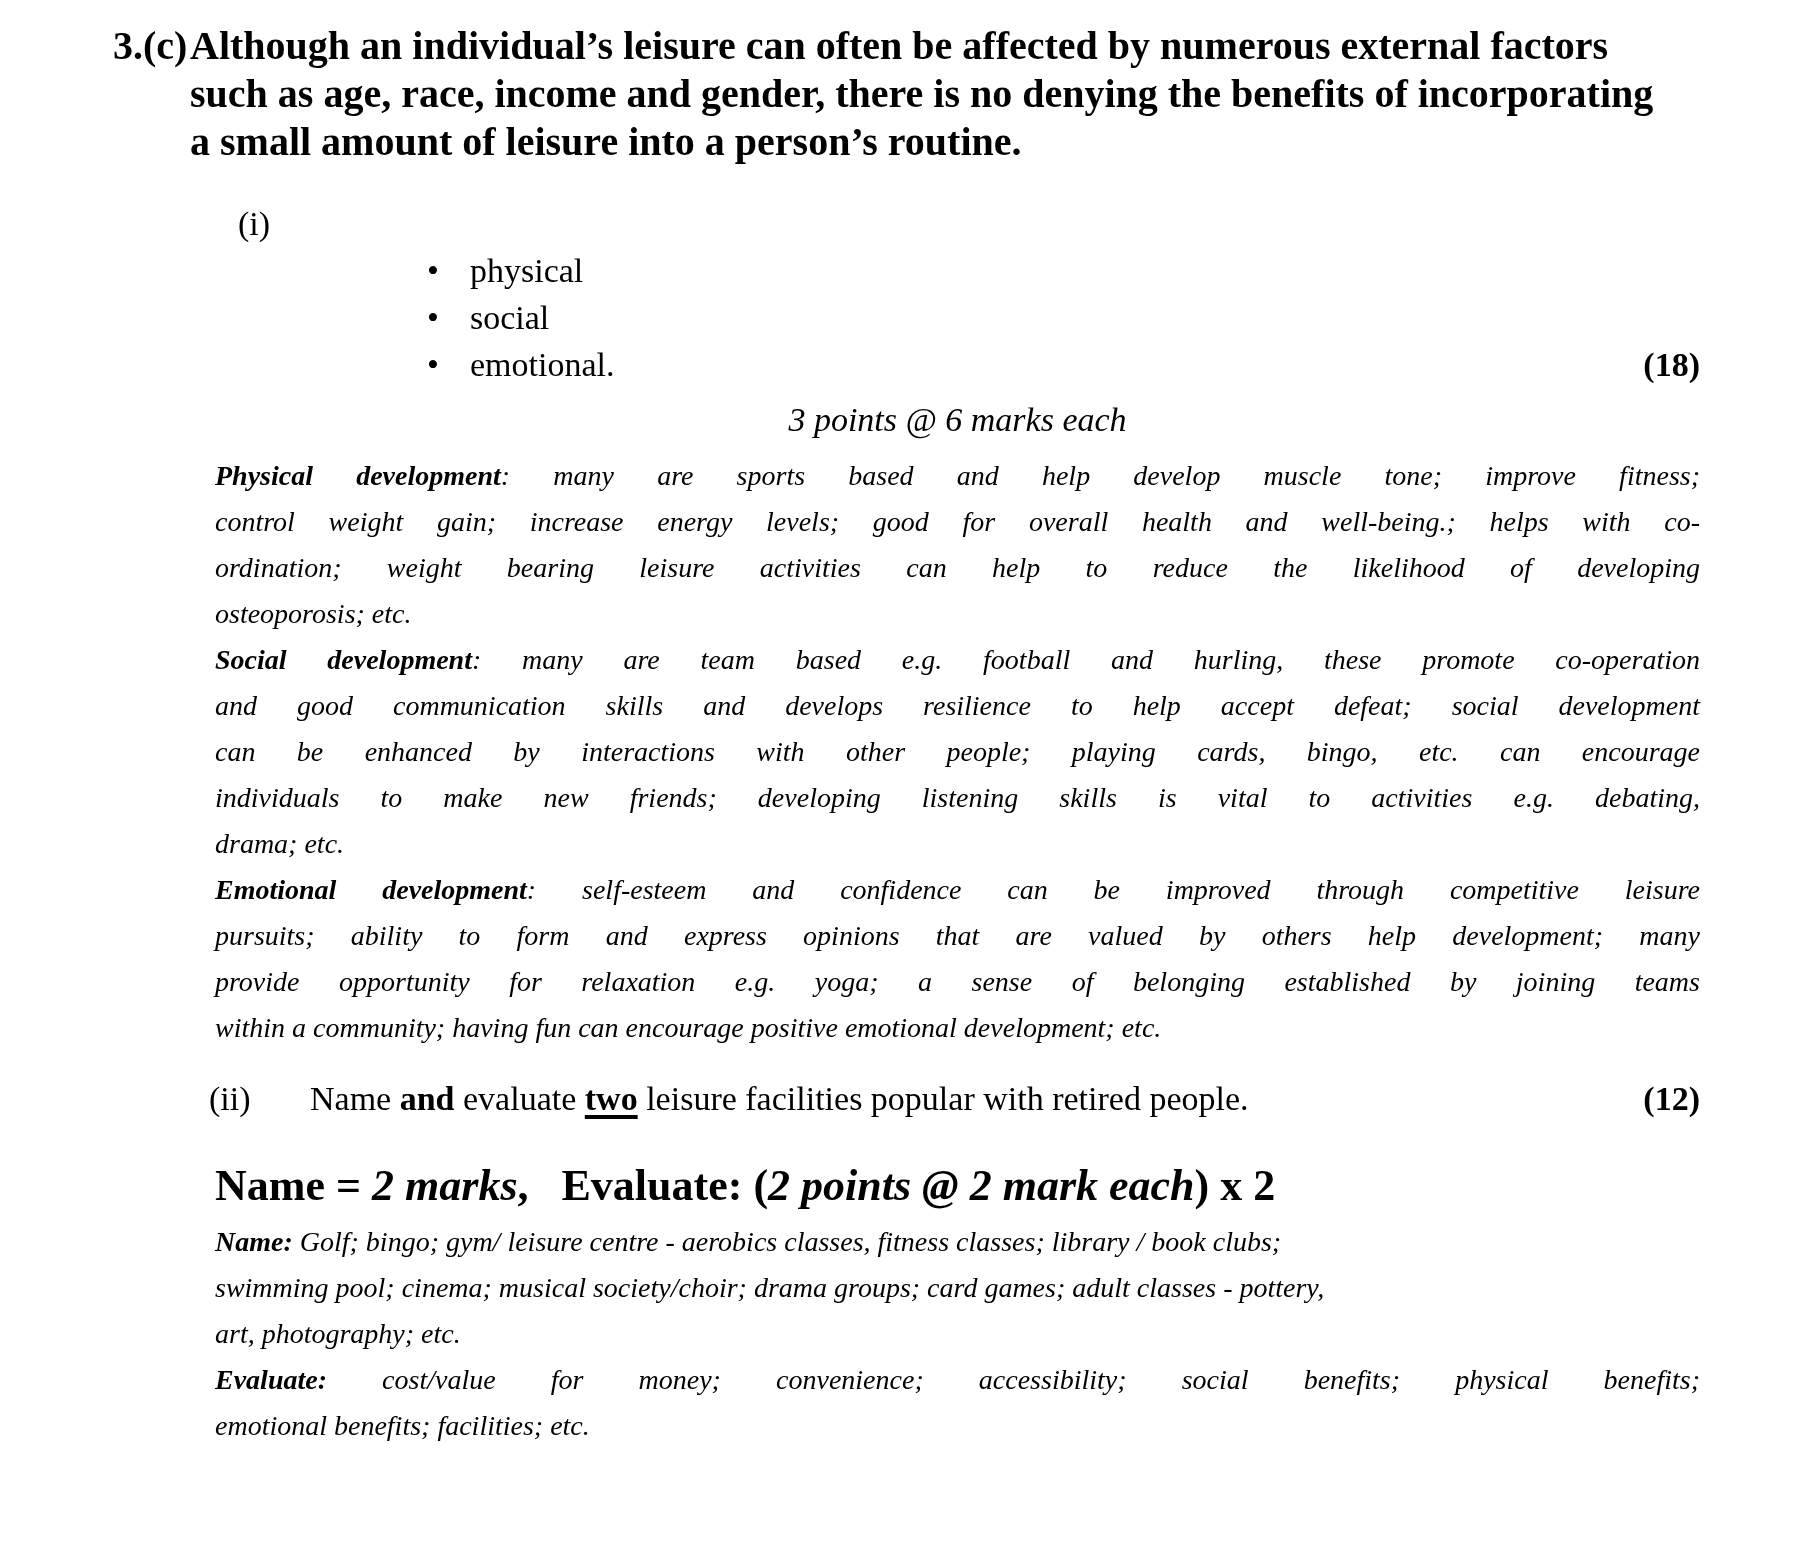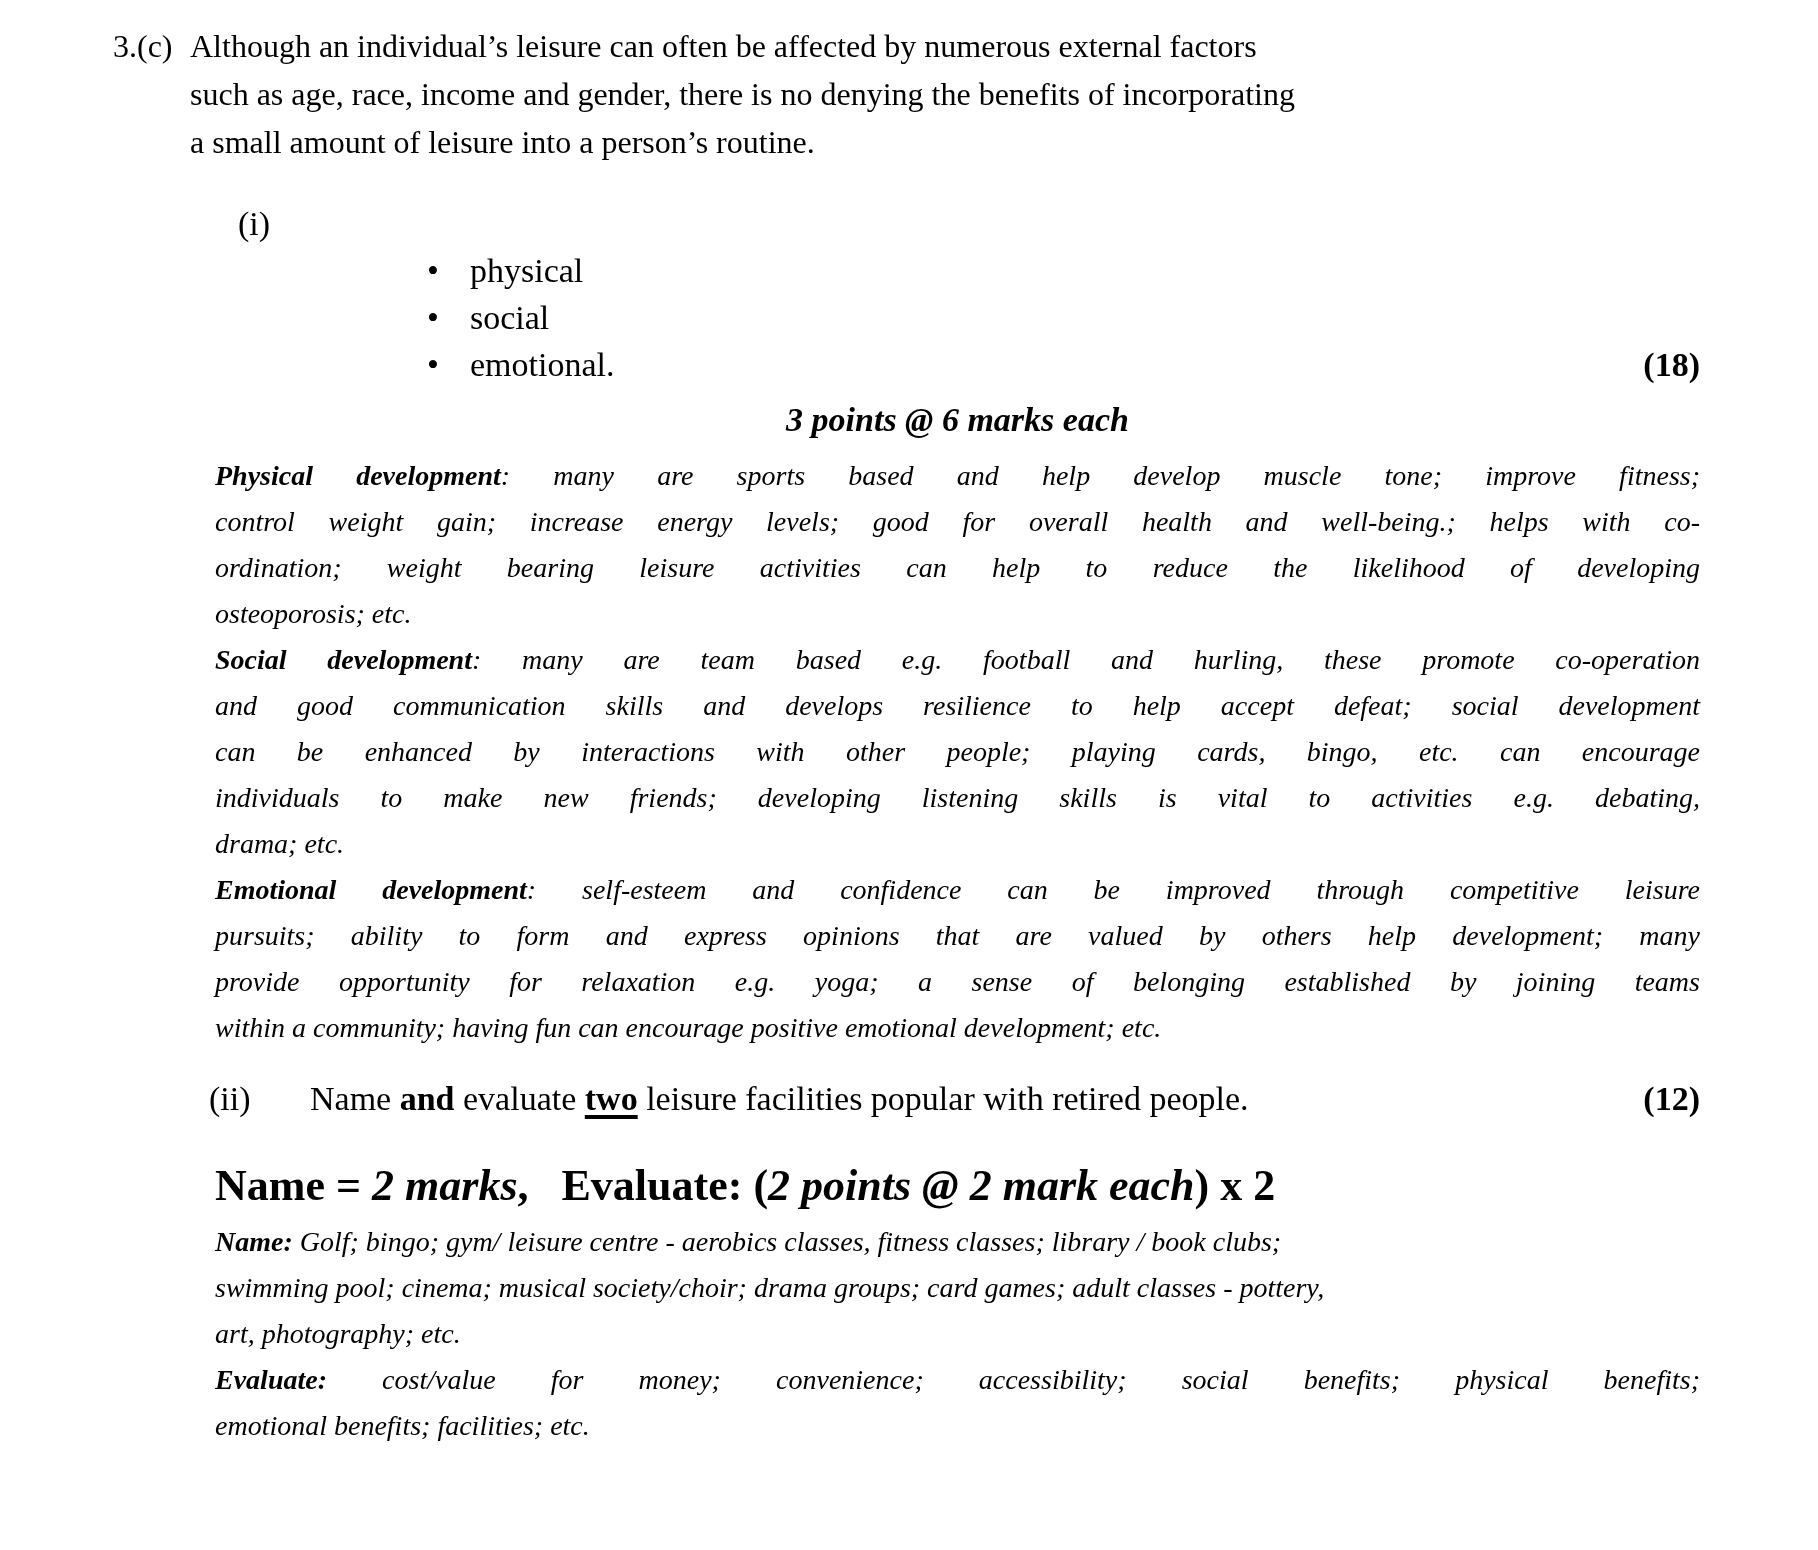--- a/index.html
+++ b/index.html
@@ -14,23 +14,23 @@
     width: 1818px;
     height: 1550px;
     background: #ffffff;
     overflow: hidden;
   }
 
   
   .question {
     display: flex;
     margin: 22px 40px 16px 113px;
-    font-size: 32px;
+    font-size: 40px;
     line-height: 48px;
-    font-weight: normal;
+    font-weight: bold;
   }
   .qnum { flex: none; width: 77px; }
 
   
   .part-i {
     display: flex;
     margin: 34px 0 0 238px;
     font-size: 34px;
     line-height: 47px;
   }
@@ -47,21 +47,21 @@
   .bdot { flex: none; width: 43px; }
   .bmarks { margin-left: auto; font-weight: bold; }
 
   
   .marksnote {
     margin: 8px 0 0 215px;
     width: 1485px;
     text-align: center;
     font-size: 34px;
     line-height: 47px;
-    font-weight: bold;
+    font-weight: normal;
     font-style: italic;
   }
   .marksnote2 {
     margin: 40px 0 1px 215px;
     width: 1485px;
     text-align: center;
     font-size: 44px;
     line-height: 47px;
   }
 

